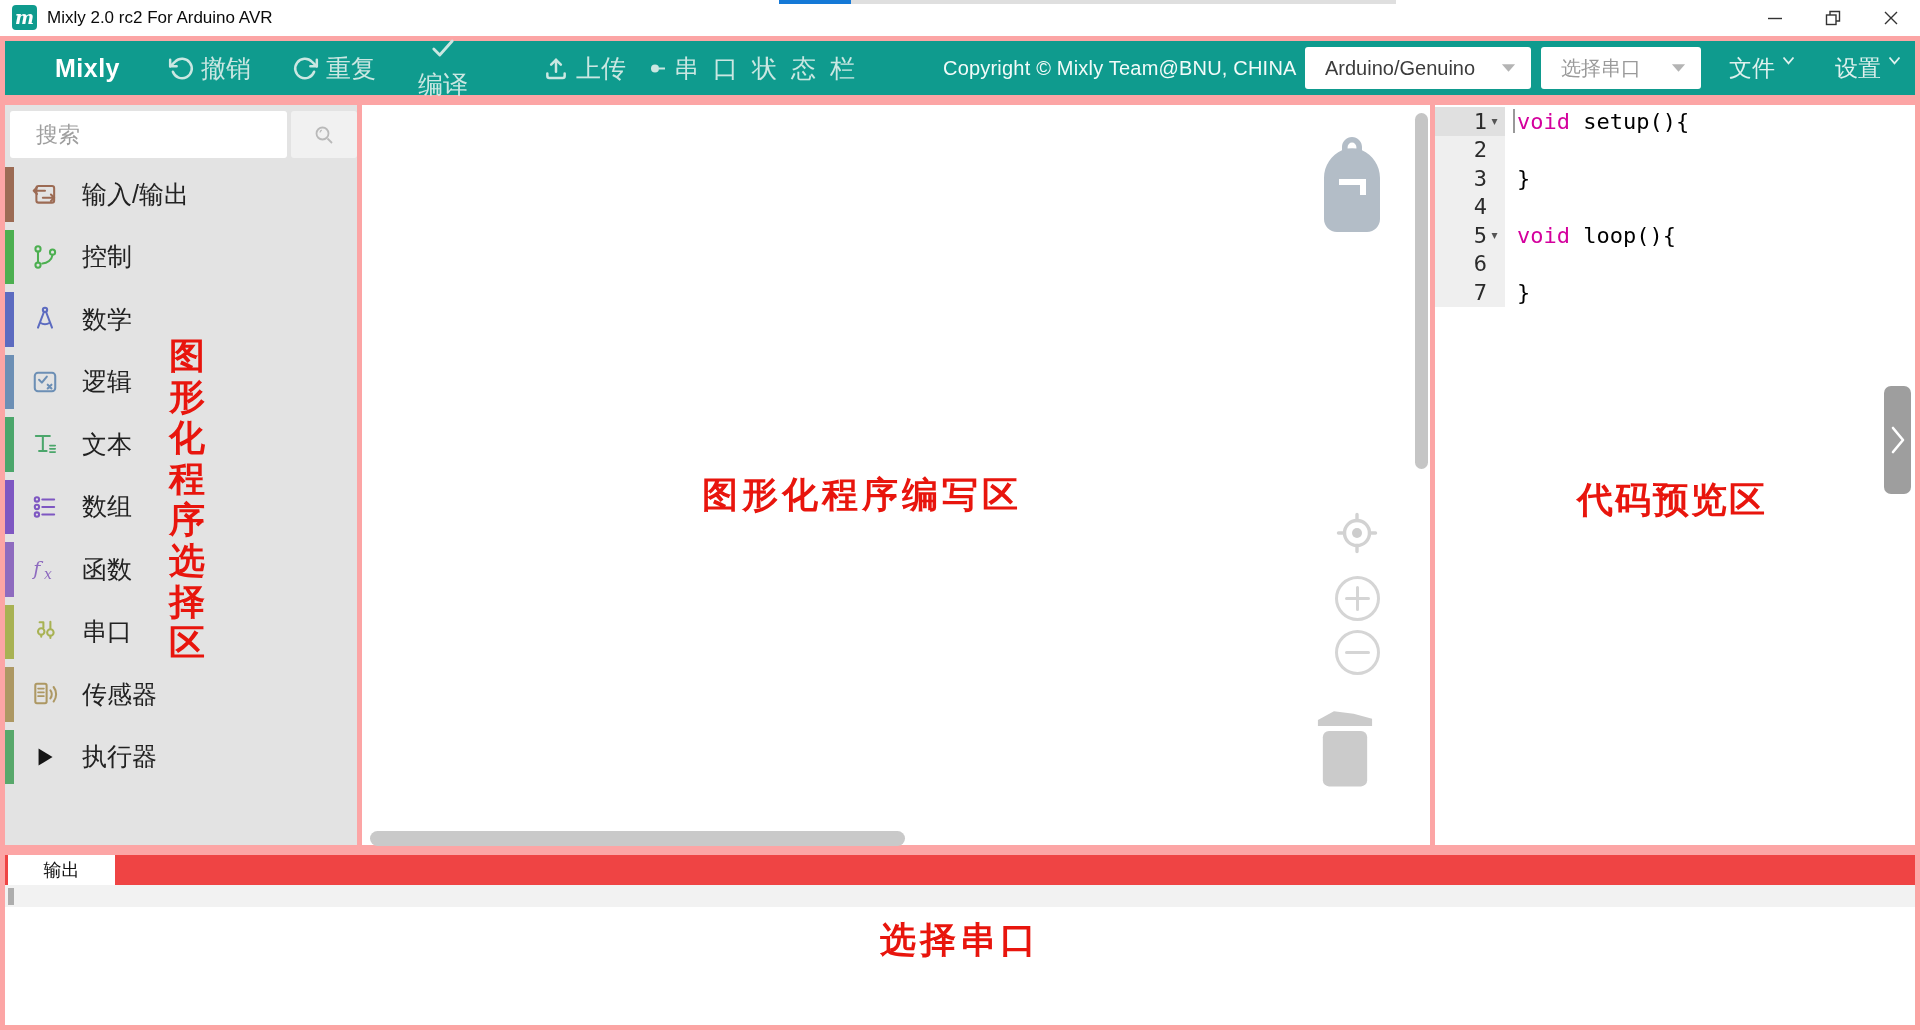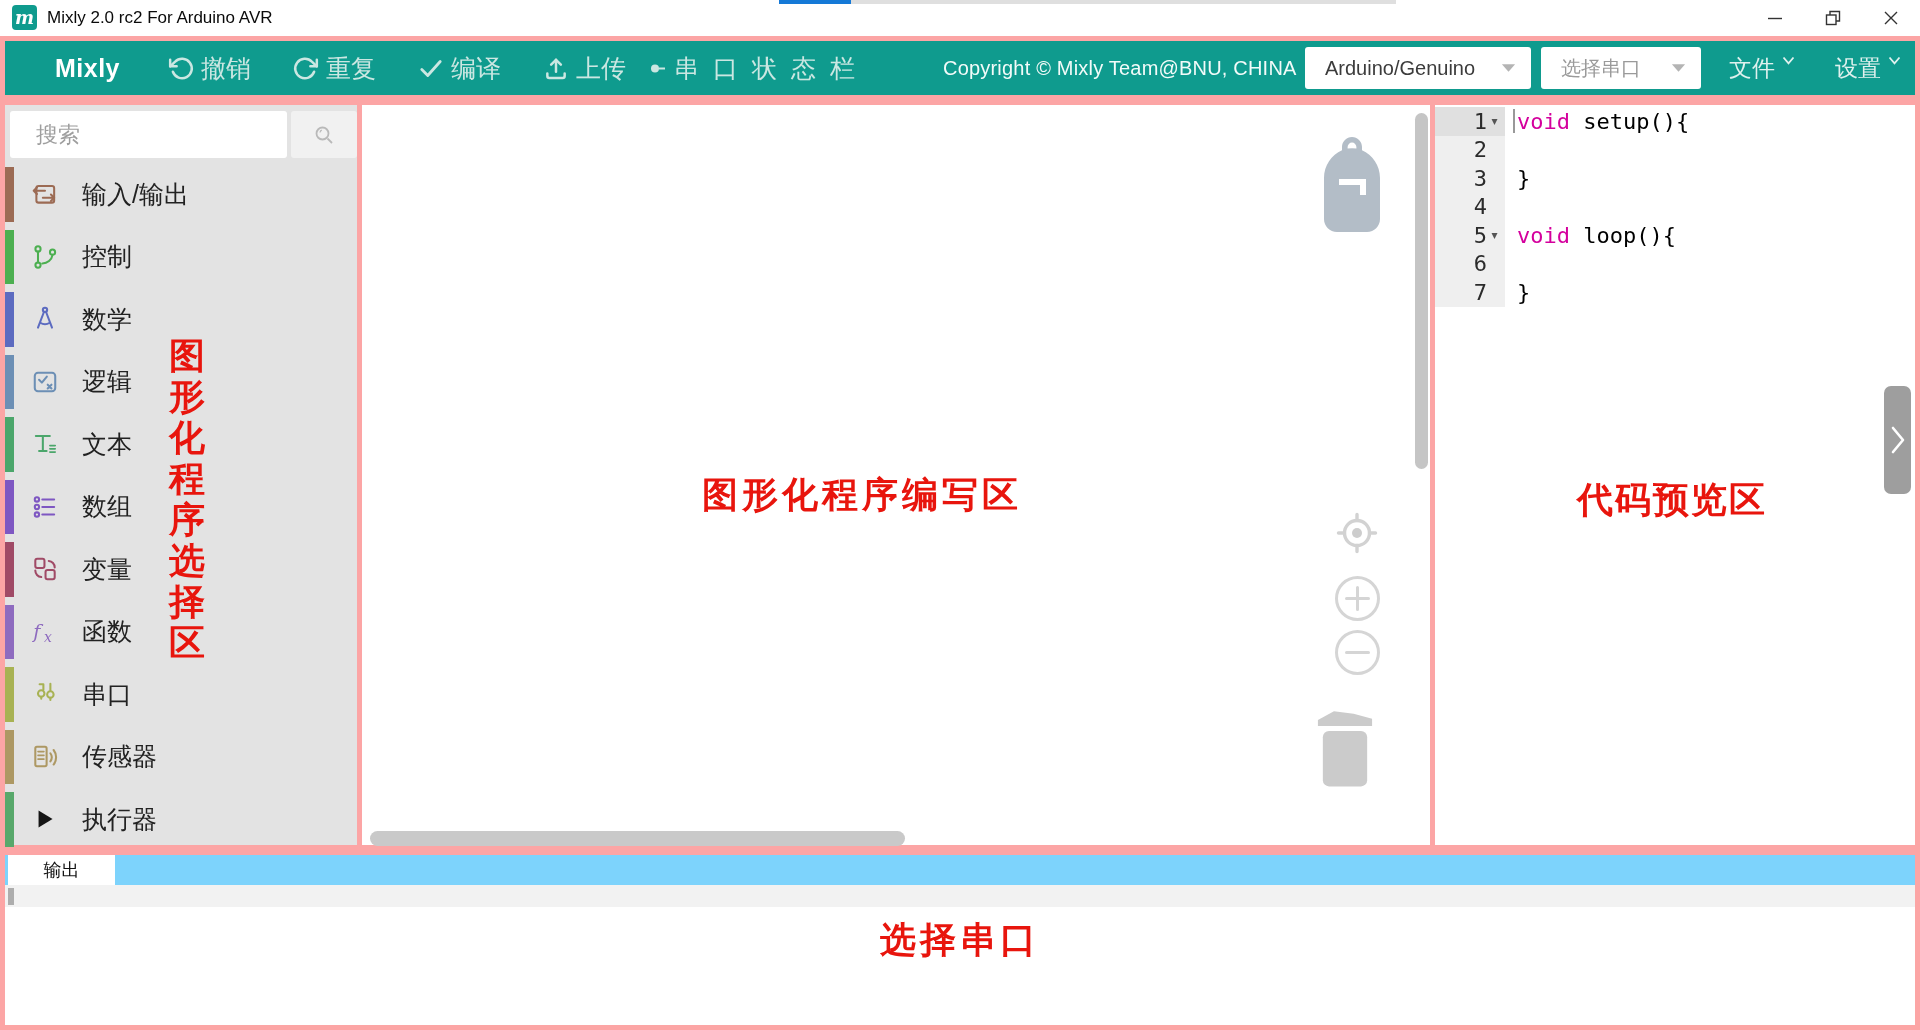--- a/index.html
+++ b/index.html
@@ -23,21 +23,21 @@
   #toolbarFrame{left:0;top:36px;width:1920px;height:64px;background:#0F9B8E;}
   #sidebarFrame{left:0;top:100px;width:362px;height:750px;background:#E3E3E3;}
   #canvasFrame{left:357px;top:100px;width:1078px;height:750px;background:#fff;}
   #codeFrame{left:1430px;top:100px;width:490px;height:750px;background:#fff;}
   #bottomFrame{left:0;top:850px;width:1920px;height:180px;background:#fff;}
 
   
   .tb-item{position:absolute;top:50%;transform:translateY(-50%);display:flex;align-items:center;gap:7px;
            color:#CBE7E2;font-size:25px;white-space:nowrap;cursor:default;}
   .tb-brand{left:50px;color:#fff;font-size:25px;font-weight:bold;letter-spacing:.5px;}
-  .tb-undo{left:163px;} .tb-redo{left:288px;} .tb-compile{left:413px;} .tb-upload{left:538px;}
+  .tb-undo{left:163px;} .tb-redo{left:288px;} .tb-compile{left:413px;flex-direction:column;} .tb-upload{left:538px;}
   .tb-serial{left:642px;letter-spacing:14px;}
   .tb-copy{left:938px;color:#F2FBF9;font-size:20px;letter-spacing:.2px;}
   .tb-select{position:absolute;top:50%;transform:translateY(-50%);height:42px;background:#fff;border-radius:3px;
              display:flex;align-items:center;justify-content:space-between;box-sizing:border-box;padding:0 14px 0 20px;}
   .tb-board{left:1300px;width:226px;font-size:20px;color:#3c3c3c;}
   .tb-port{left:1536px;width:160px;font-size:20px;color:#9a9a9a;}
   .tb-menu{display:flex;align-items:flex-start;gap:5px;color:#DFF1EE;font-size:23px;}
   .tb-file{left:1724px;} .tb-settings{left:1830px;}
 
   
@@ -70,21 +70,21 @@
   .gutter-cell.active{background:#E0E0E0;}
   .linenum{font-size:22px;color:#2b2b2b;}
   .foldarrow{width:15px;font-size:12px;color:#555;text-align:center;font-family:"DejaVu Sans",sans-serif;}
   .code-text{padding-left:12px;font-size:22px;color:#000;white-space:pre;}
   .kw{font-weight:normal;}
   .code-caret{position:absolute;left:78px;top:4px;width:2px;height:24px;background:#999;}
   .expand-handle{position:absolute;left:449px;top:281px;width:27px;height:108px;background:#9E9E9E;border-radius:7px;
                  display:flex;align-items:center;justify-content:center;cursor:pointer;}
 
   
-  .out-tabbar{position:absolute;left:0;top:0;right:0;height:30px;background:#7dd3fc;}
+  .out-tabbar{position:absolute;left:0;top:0;right:0;height:30px;background:#ef4444;}
   .out-tab{position:absolute;left:3px;top:0;width:107px;height:30px;background:#fff;display:flex;align-items:center;
            justify-content:center;font-size:18px;color:#111;cursor:pointer;}
   .out-strip{position:absolute;left:0;top:30px;right:0;height:22px;background:#F2F2F2;}
   .out-caret{position:absolute;left:3px;top:33px;width:6px;height:17px;background:#ADADAD;}
 
   
   .anno{font-family:"DejaVu Serif","Liberation Serif",serif;font-weight:bold;position:absolute;z-index:5;
         pointer-events:none;line-height:1;}
   .anno-system{left:655px;top:5px;font-size:42px;letter-spacing:7px;}
   .anno-palette{left:160px;top:232px;font-size:36px;text-align:center;width:44px;}
@@ -269,31 +269,20 @@
             <svg width="28" height="28" viewBox="0 0 26 26" fill="none" stroke="currentColor" stroke-width="1.9" stroke-linecap="round" stroke-linejoin="round">
               <circle cx="5.5" cy="6" r="2"></circle>
               <circle cx="5.5" cy="13" r="2"></circle>
               <circle cx="5.5" cy="20" r="2"></circle>
               <path d="M10.5 6h11M10.5 13h11M10.5 20h11"></path>
             </svg>
           </div>
           <div class="clabel">数组</div>
         </div>
         <div class="cat">
-          <div class="bar" style="background: rgb(160, 74, 102);"></div>
-          <div class="cicon" style="color: rgb(160, 74, 102);">
-            <svg width="28" height="28" viewBox="0 0 26 26" fill="none" stroke="currentColor" stroke-width="1.9" stroke-linecap="round" stroke-linejoin="round">
-              <rect x="4" y="3.5" width="8.5" height="8.5" rx="1.8"></rect>
-              <rect x="13.5" y="14" width="8.5" height="8.5" rx="1.8"></rect>
-              <path d="M16.5 5.5a6 6 0 0 1 5.5 6M9.5 20.5A6 6 0 0 1 4 14.5"></path>
-            </svg>
-          </div>
-          <div class="clabel">变量</div>
-        </div>
-        <div class="cat">
           <div class="bar" style="background: rgb(142, 107, 191);"></div>
           <div class="cicon" style="color: rgb(142, 107, 191);">
             <svg width="28" height="28" viewBox="0 0 26 26" fill="currentColor">
               <text x="2" y="19" font-size="18" font-style="italic" font-family="DejaVu Serif,serif">f</text>
               <text x="12" y="22" font-size="13" font-style="italic" font-family="DejaVu Serif,serif">x</text>
             </svg>
           </div>
           <div class="clabel">函数</div>
         </div>
         <div class="cat">

